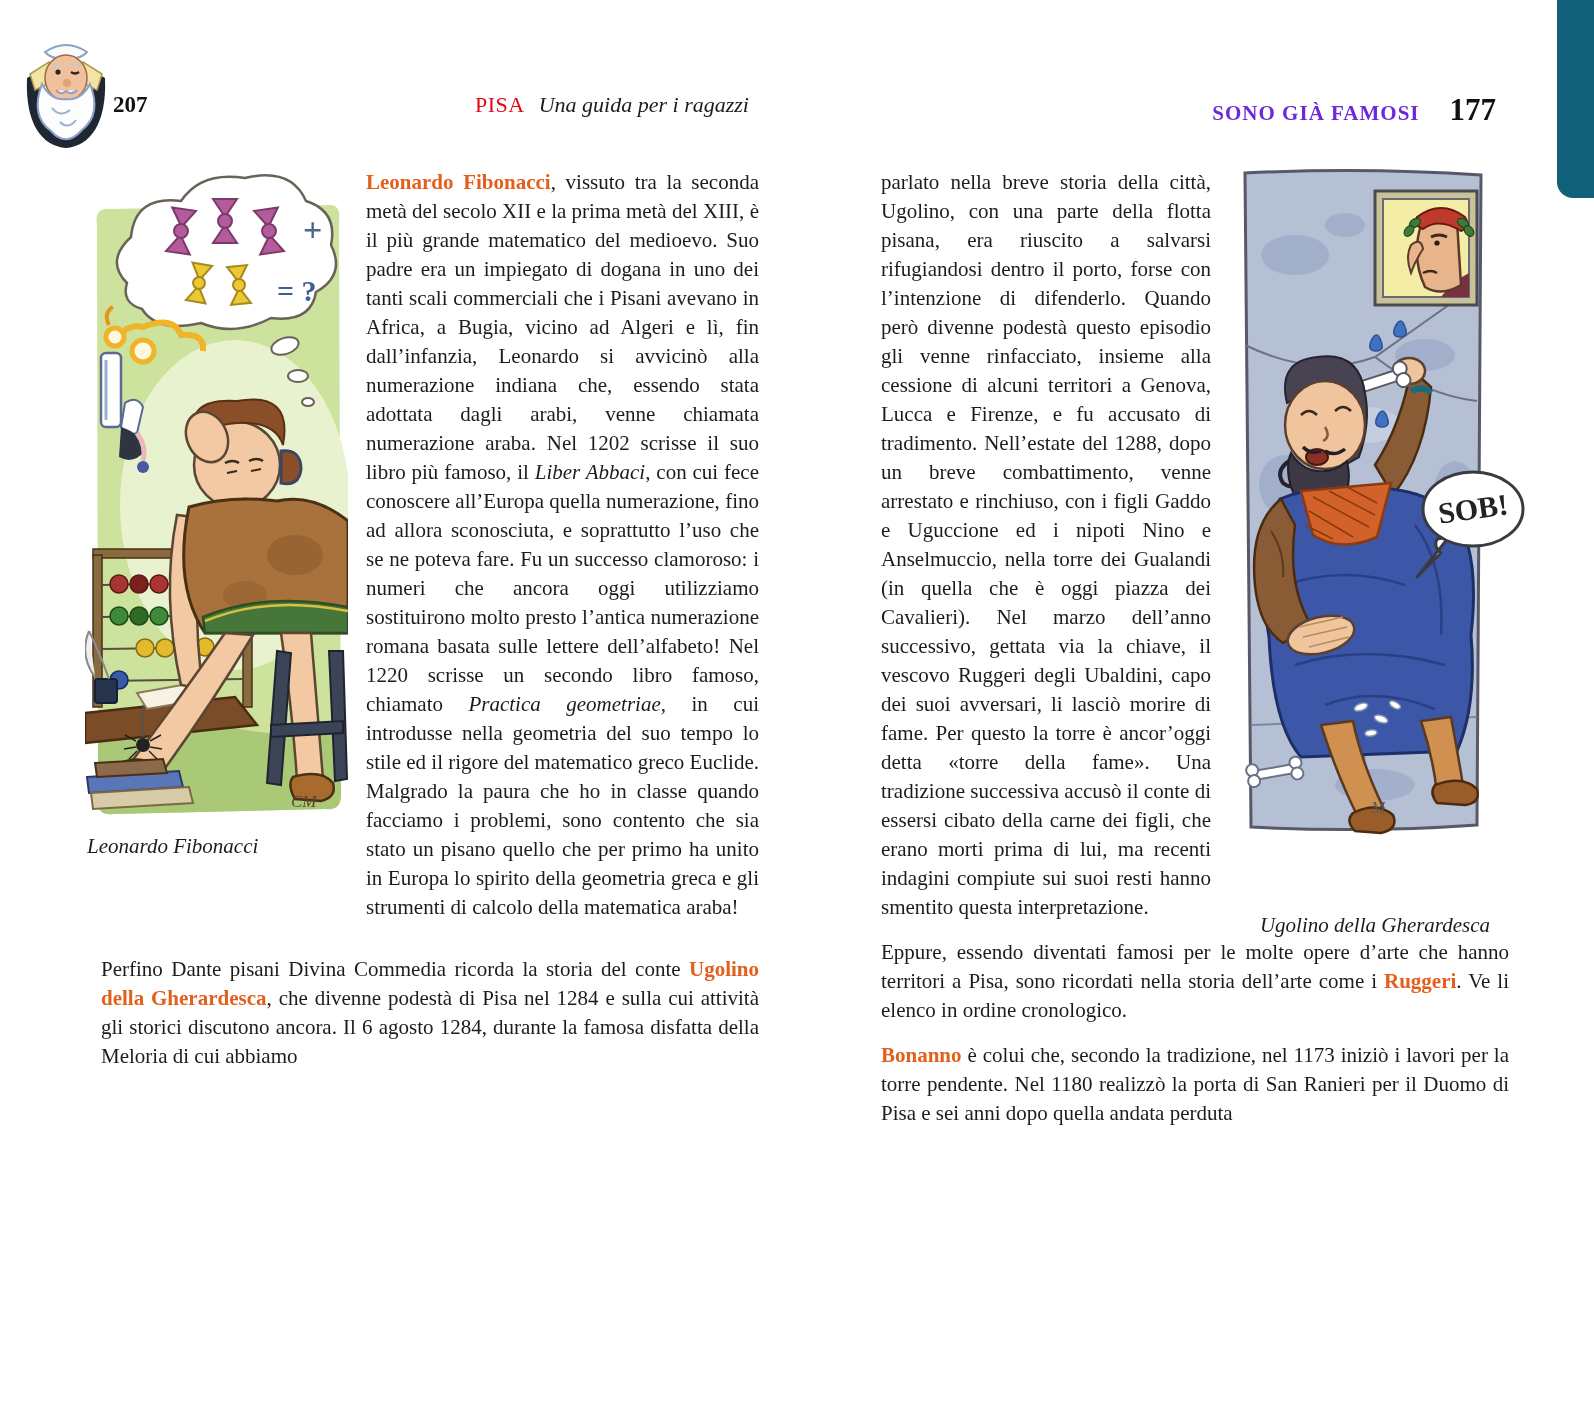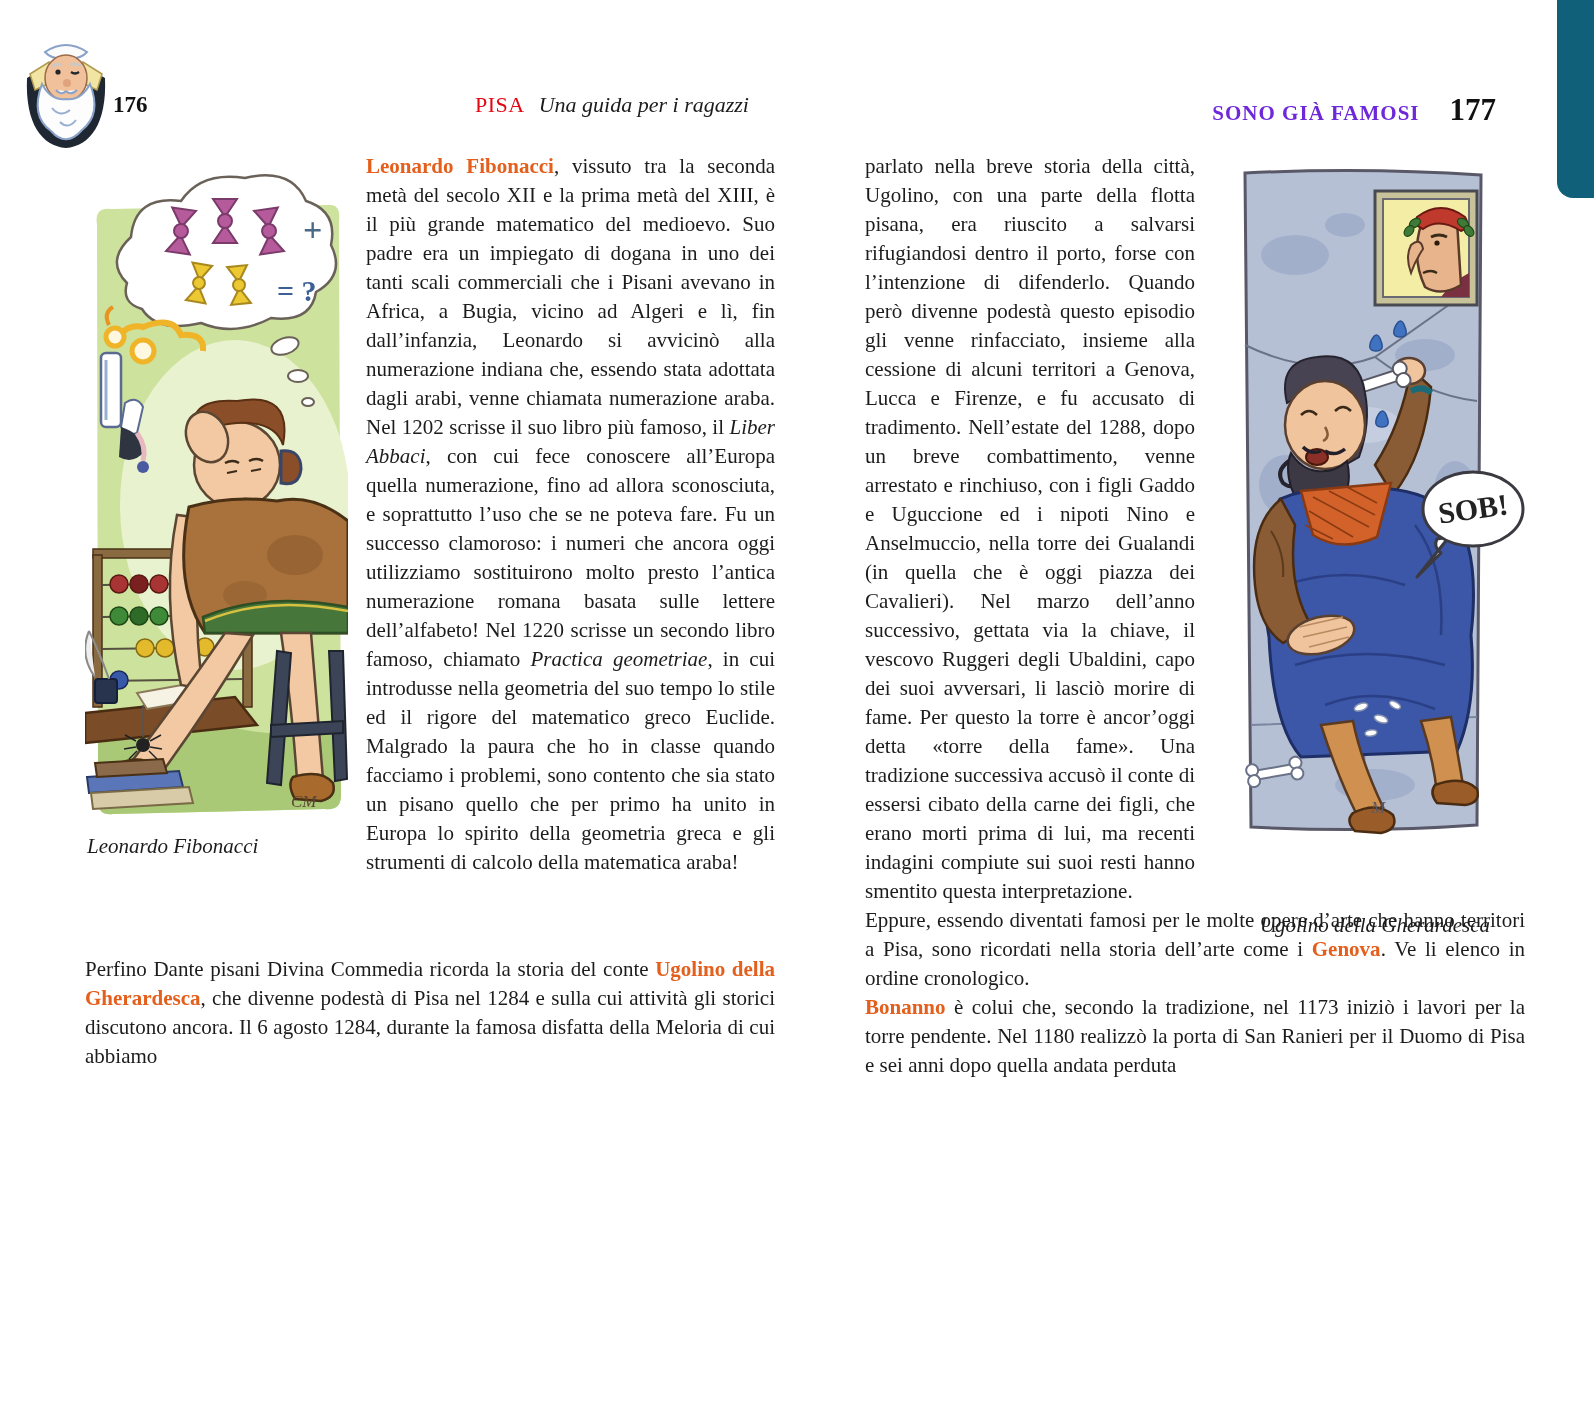--- a/index.html
+++ b/index.html
@@ -17,21 +17,21 @@
   #hdr-right .section{color:#6d28d9;font-weight:bold;letter-spacing:1px;}
   #hdr-right .pnum{font-weight:bold;color:#111;font-size:31px;margin-left:30px;}
   
   .corner-tab{position:absolute;top:0;right:0;width:37px;height:198px;background:#11607a;border-radius:0 0 0 16px;}
   
   .mascot{position:absolute;left:20px;top:34px;width:92px;height:118px;}
   
   .page-content{position:absolute;top:152px;font-size:21px;line-height:29px;text-align:justify;color:#1c1c1c;}
   #left-content{left:85px;width:690px;}
   #right-content{left:865px;width:660px;}
-  .para{margin:0;}
+  .para{margin:16px;}
   .accent{color:#e45f1c;font-weight:bold;}
   .italic{font-style:italic;}
   
   .fig-left{float:left;width:281px;}
   .fig-left svg{display:block;margin-top:13px;}
   .fig-left .caption{margin-top:12px;font-style:italic;font-size:21px;text-align:left;padding-left:2px;line-height:28px;}
   .fig-left .spacer{height:95px;}
   #left-para2{clear:both;margin-top:28px;}
   
   #right-content{position:absolute;}
@@ -55,21 +55,21 @@
   <ellipse cx="46" cy="44" rx="21" ry="23" fill="#f0c19a" stroke="#9a6a4a" stroke-width="1.5"></ellipse>
   <path d="M22,50 Q10,82 31,97 Q46,114 62,96 Q82,80 70,50 Q61,67 46,65 Q31,67 22,50 Z" fill="#fdfdfd" stroke="#8aa2c8" stroke-width="2"></path>
   <path d="M32,74 Q40,84 50,76 M40,88 Q48,96 56,86" fill="none" stroke="#9ab0d0" stroke-width="2"></path>
   <path d="M36,56 Q41,62 46,57 M46,57 Q51,62 57,56" fill="#ffffff" stroke="#8aa2c8" stroke-width="2"></path>
   <circle cx="38" cy="38" r="2.6" fill="#22272e"></circle>
   <path d="M51,38 Q55,41 59,38" fill="none" stroke="#22272e" stroke-width="2.2"></path>
   <path d="M32,32 Q37,29 42,31 M50,31 Q55,28 61,32" fill="none" stroke="#c9c9c9" stroke-width="2.5"></path>
   <circle cx="47" cy="49" r="4" fill="#e0a47c"></circle>
 </svg>
 
-<div id="hdr-num-left" class="hdr-num">176</div>
+<div id="hdr-num-left" class="hdr-num">207</div>
 <div id="hdr-title">
   <span class="brand">PISA</span><span class="rest">Una guida per i ragazzi</span>
 </div>
 <div id="hdr-right">
   <span class="section">SONO GIÀ FAMOSI</span><span class="pnum">177</span>
 </div>
 
 <div id="left-content" class="page-content">
   <div class="fig-left">
     <svg width="263" height="655" viewBox="0 0 263 655">
@@ -308,15 +308,15 @@
       </g>
 
       <path d="M224,372 L192,412 L216,388 Q208,382 212,374 Z" fill="#ffffff" stroke="#3a3a40" stroke-width="3" stroke-linejoin="round"></path>
       <ellipse cx="248" cy="344" rx="50" ry="37" fill="#ffffff" stroke="#3a3a40" stroke-width="3"></ellipse>
       <text x="248" y="354" font-size="30" font-weight="bold" text-anchor="middle" fill="#222222" transform="rotate(-8 248 344)">SOB!</text>
       <text x="146" y="648" font-size="17" font-style="italic" fill="#5a5a66">M</text>
     </svg>
     <div class="caption">Ugolino della Gherardesca</div>
   </div>
   <p class="para col-narrow" id="right-para1"><span>parlato nella breve storia della città, Ugolino, con una parte della flotta pisana, era riuscito a salvarsi rifugiandosi dentro il porto, forse con l’intenzione di difenderlo. Quando però divenne podestà questo episodio gli venne rinfacciato, insieme alla cessione di alcuni territori a Genova, Lucca e Firenze, e fu accusato di tradimento. Nell’estate del 1288, dopo un breve combattimento, venne arrestato e rinchiuso, con i figli Gaddo e Uguccione ed i nipoti Nino e Anselmuccio, nella torre dei Gualandi (in quella che è oggi piazza dei Cavalieri). Nel marzo dell’anno successivo, gettata via la chiave, il vescovo Ruggeri degli Ubaldini, capo dei suoi avversari, li lasciò morire di fame. Per questo la torre è ancor’oggi detta «torre della fame». Una tradizione successiva accusò il conte di essersi cibato della carne dei figli, che erano morti prima di lui, ma recenti indagini compiute sui suoi resti hanno smentito questa interpretazione.</span></p>
-  <p class="para" id="right-para2b"><span>Eppure, essendo diventati famosi per le molte opere d’arte che hanno territori a Pisa, sono ricordati nella storia dell’arte come i </span><span class="accent">Genova</span><span>. Ve li elenco in ordine cronologico.</span></p>
+  <p class="para" id="right-para2b"><span>Eppure, essendo diventati famosi per le molte opere d’arte che hanno territori a Pisa, sono ricordati nella storia dell’arte come i </span><span class="accent">Ruggeri</span><span>. Ve li elenco in ordine cronologico.</span></p>
   <p class="para" id="right-para2c"><span class="accent">Bonanno</span><span> è colui che, secondo la tradizione, nel 1173 iniziò i lavori per la torre pendente. Nel 1180 realizzò la porta di San Ranieri per il Duomo di Pisa e sei anni dopo quella andata perduta</span></p>
 </div>
 
 </body></html>

